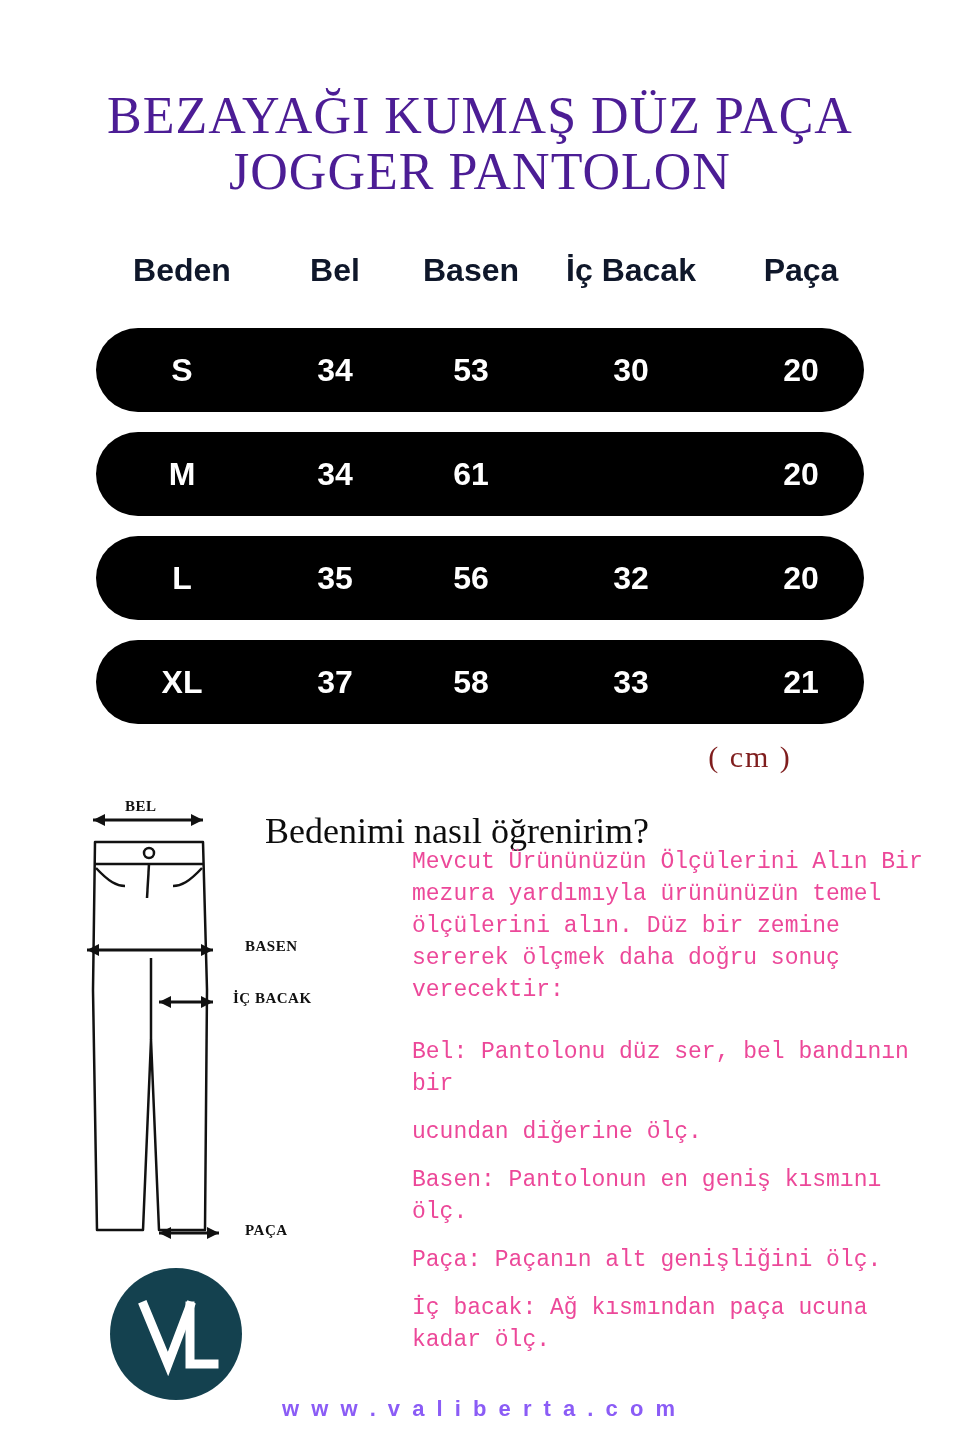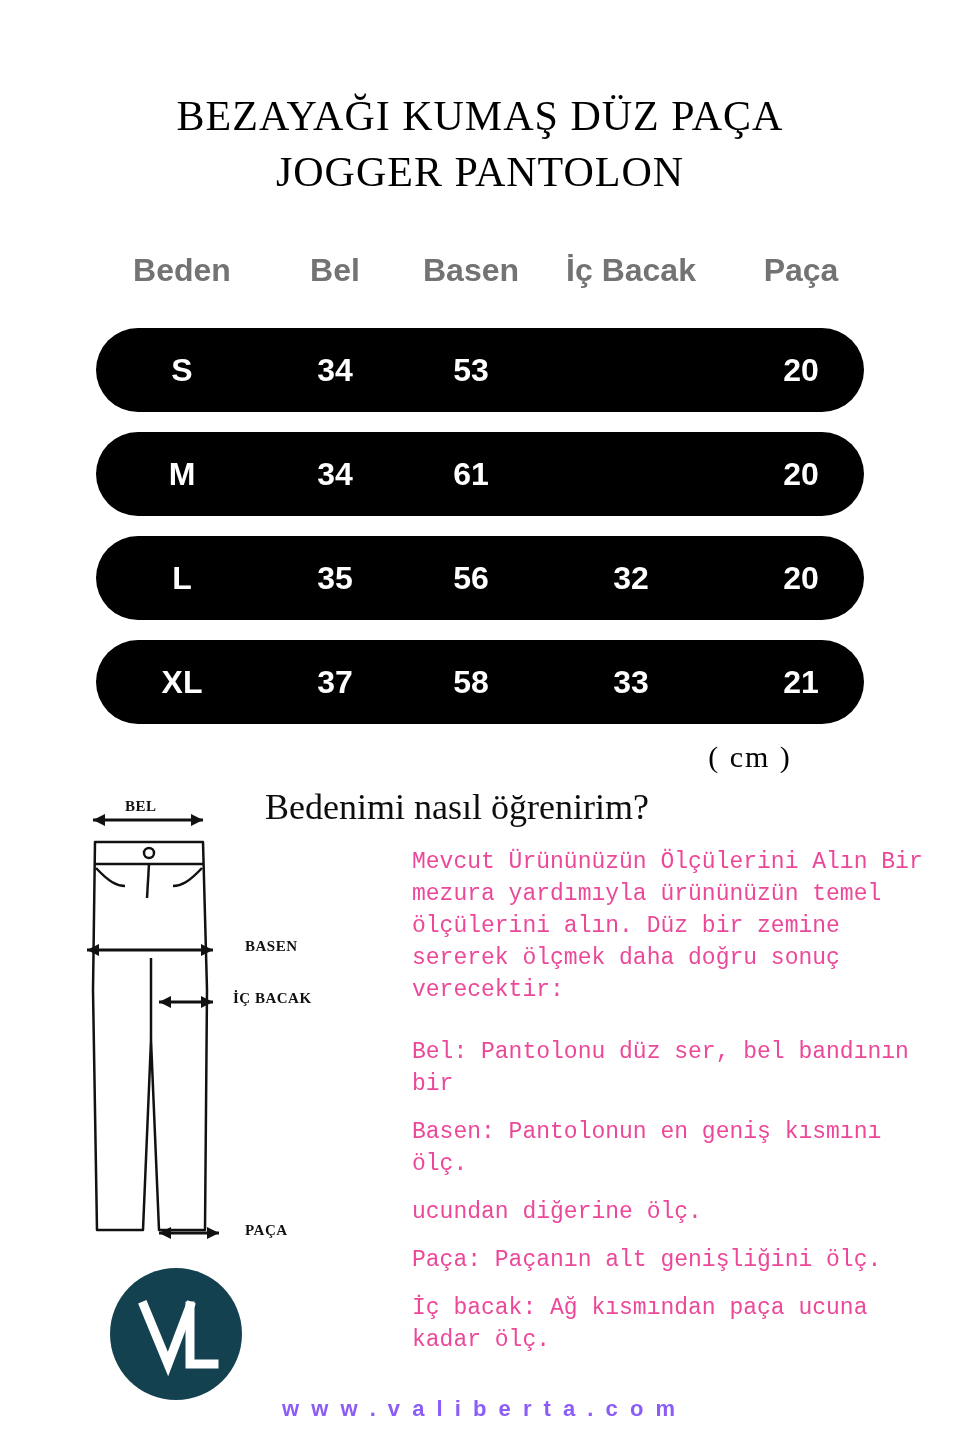--- a/index.html
+++ b/index.html
@@ -19,38 +19,38 @@
   
   .title-block {
     position: absolute;
     top: 88px;
     left: 0;
     width: 960px;
     text-align: center;
   }
   .title-line {
     font-family: "Liberation Serif", serif;
-    font-size: 42px;
+    font-size: 52px;
     line-height: 56px;
     letter-spacing: 1px;
-    color: #000000;
+    color: #4c1d95;
     white-space: nowrap;
   }
 
   
   .table-head {
     position: absolute;
     top: 252px;
     left: 96px;
     width: 768px;
     height: 50px;
     font-family: "Liberation Sans", sans-serif;
     font-weight: bold;
     font-size: 32px;
-    color: #737373;
+    color: #0f172a;
   }
   .th {
     position: absolute;
     top: 0;
     text-align: center;
     white-space: nowrap;
   }
   .th-beden  { left: 6px;   width: 160px; }
   .th-bel    { left: 184px; width: 110px; }
   .th-basen  { left: 290px; width: 170px; }
@@ -91,28 +91,28 @@
 
   
   .cm-note {
     position: absolute;
     top: 740px;
     left: 660px;
     width: 180px;
     text-align: center;
     font-family: "Liberation Serif", serif;
     font-size: 30px;
-    color: #000000;
+    color: #7f1d1d;
     letter-spacing: 2px;
   }
 
   
   .howto-title {
     position: absolute;
-    top: 786px;
+    top: 810px;
     left: 265px;
     width: 620px;
     font-family: "Liberation Serif", serif;
     font-size: 36px;
     color: #0d0d0d;
     white-space: nowrap;
   }
   .howto-para {
     position: absolute;
     left: 412px;
@@ -197,20 +197,21 @@
   <div class="th th-bel">Bel</div>
   <div class="th th-basen">Basen</div>
   <div class="th th-ic">İç Bacak</div>
   <div class="th th-paca">Paça</div>
 </div>
 
 <div class="row row-0">
   <div class="cell c-size">S</div>
   <div class="cell c-bel">34</div>
   <div class="cell c-basen">53</div>
+  <div class="cell c-ic">30</div>
   <div class="cell c-paca">20</div>
 </div>
 
 <div class="row row-1">
   <div class="cell c-size">M</div>
   <div class="cell c-bel">34</div>
   <div class="cell c-basen">61</div>
   <div class="cell c-paca">20</div>
 </div>
 
@@ -231,22 +232,22 @@
 </div>
 
 <div class="cm-note">( cm )</div>
 
 <div class="howto-title">Bedenimi nasıl öğrenirim?</div>
 
 <div class="howto-para para-1">Mevcut Ürününüzün Ölçülerini Alın Bir mezura yardımıyla ürününüzün temel ölçülerini alın. Düz bir zemine sererek ölçmek daha doğru sonuç verecektir:</div>
 
 <div class="howto-para para-2">
   <p>Bel: Pantolonu düz ser, bel bandının bir</p>
+  <p>ucundan diğerine ölç.</p>
   <p>Basen: Pantolonun en geniş kısmını ölç.</p>
-  <p>ucundan diğerine ölç.</p>
   <p>Paça: Paçanın alt genişliğini ölç.</p>
   <p>İç bacak: Ağ kısmından paça ucuna kadar ölç.</p>
 </div>
 
 <div class="diagram">
   <svg width="340" height="480" viewBox="0 0 340 480">
 
     <g stroke="#111" stroke-width="3" fill="none">
       <line x1="38" y1="30" x2="148" y2="30"></line>
     </g>

